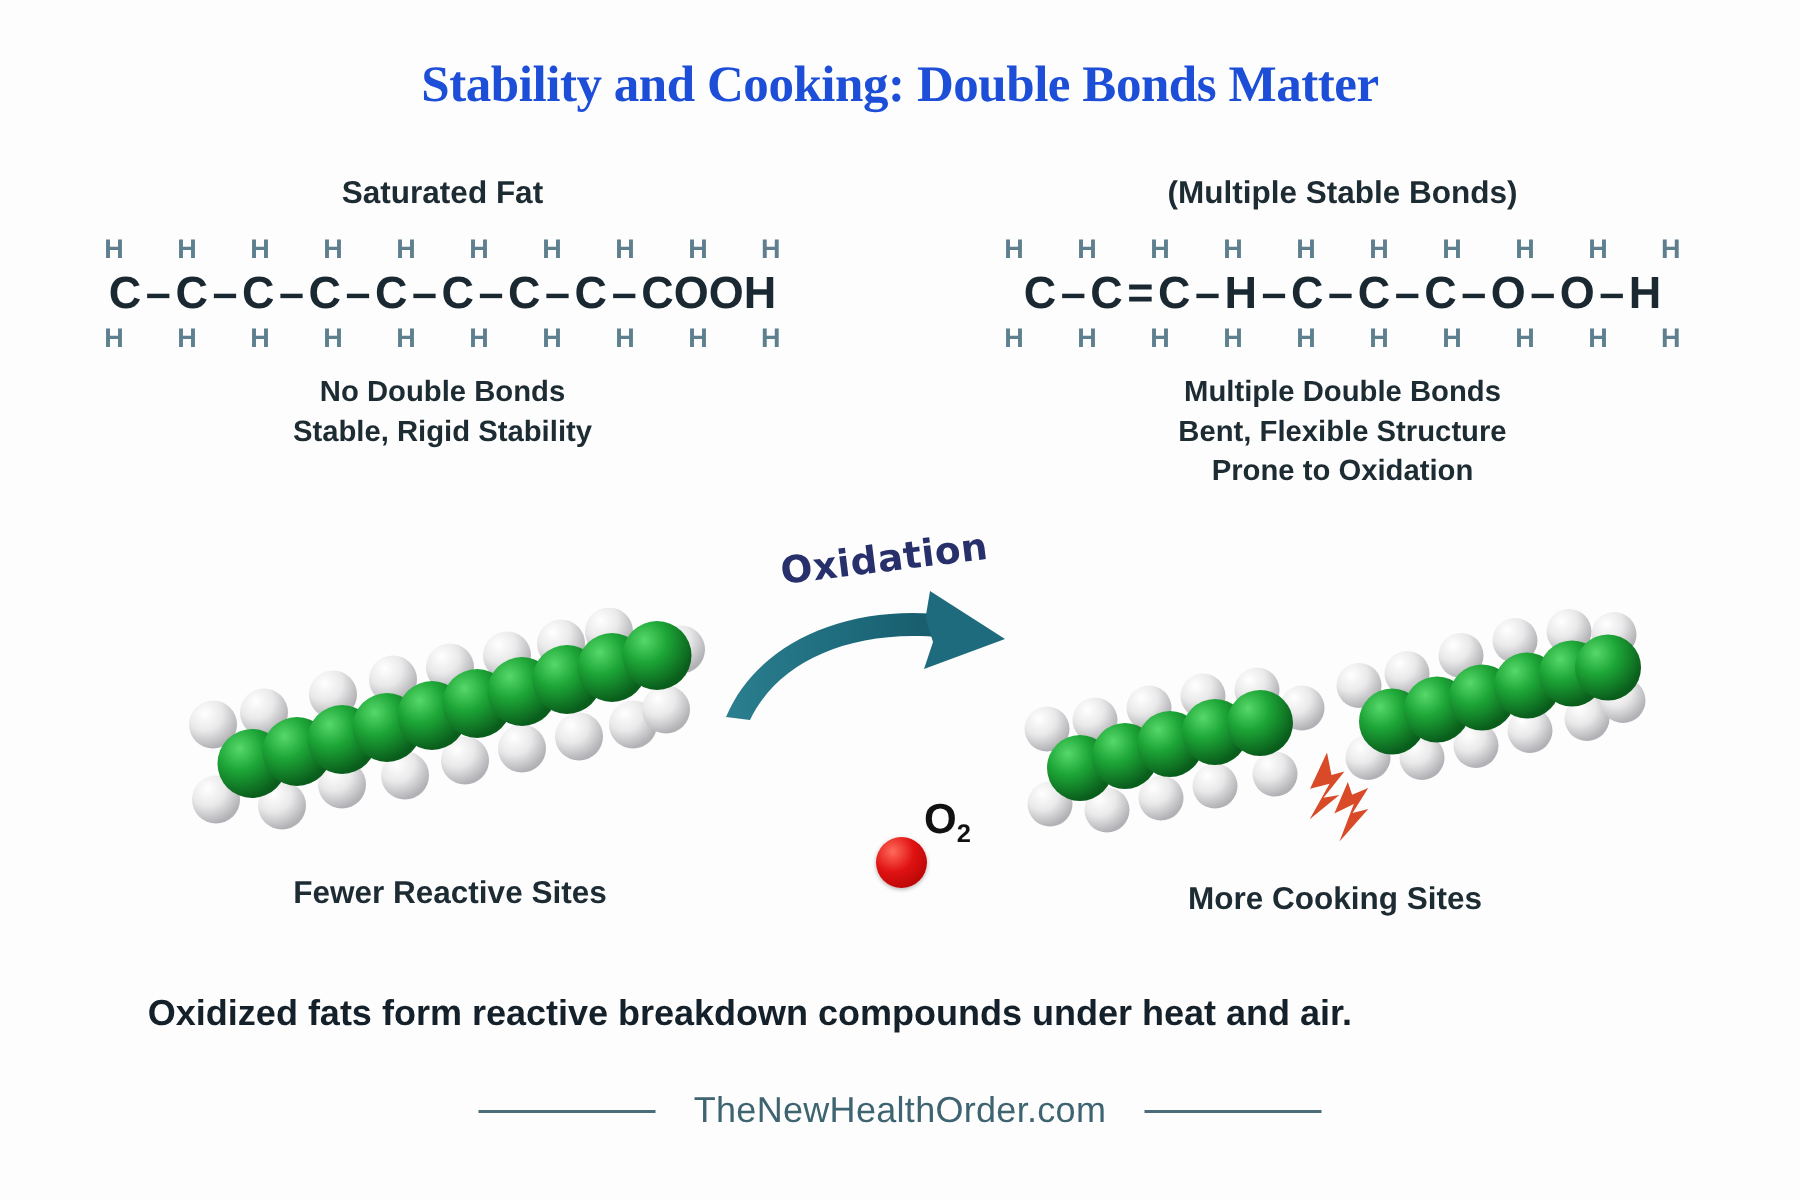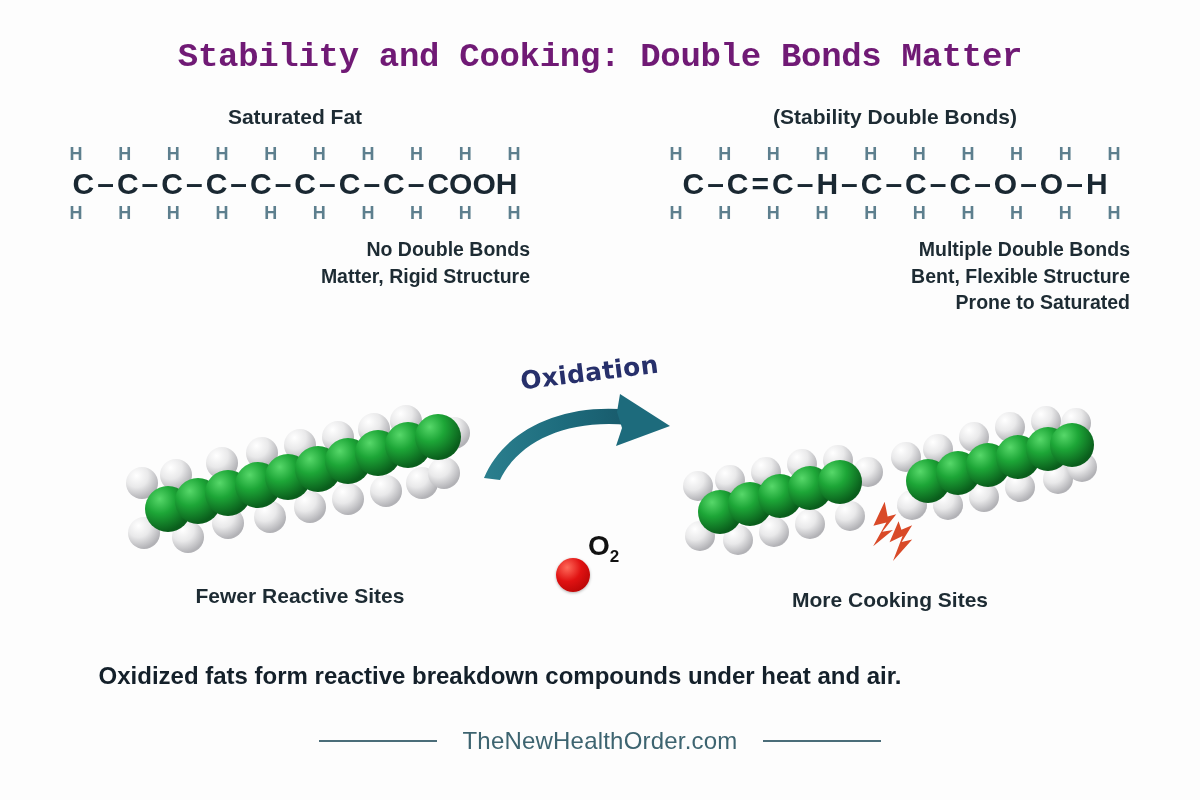--- a/index.html
+++ b/index.html
@@ -23,29 +23,29 @@
 
   
   .main-title {
     position: absolute;
     top: 38px;
     left: 0;
     width: 1200px;
     text-align: center;
     font-size: 34px;
     font-weight: bold;
-    color: #701a75;
+    color: #1d4ed8;
     letter-spacing: -0.3px;
-    font-family: Liberation Mono, monospace;
+    font-family: Liberation Serif, serif;
   }
 
   
   .panel {
     position: absolute;
-    top: 103px;
+    top: 115px;
     width: 470px;
   }
   .panel.left  { left: 60px;  }
   .panel.right { left: 660px; }
 
   .panel-heading {
     text-align: center;
     font-size: 21px;
     font-weight: bold;
     color: #1d2b33;
@@ -81,21 +81,21 @@
   }
   .c-row .atom { padding: 0 0px; }
   .c-row .bond { padding: 0 3px; color:#1a2832; }
 
   .panel .formula-left .c-row  { font-size: 30px; }
   .panel .formula-right .c-row { font-size: 30px; }
 
   
   .panel-desc {
     margin-top: 12px;
-    text-align: right;
+    text-align: center;
     font-size: 19.5px;
     font-weight: bold;
     color: #1d2b33;
     line-height: 1.35;
   }
 
   
   .oxidation-label {
     position: absolute;
     left: 520px;
@@ -118,21 +118,21 @@
     position: absolute;
   }
   .mol-left    { left: 110px; top: 405px; }
   .mol-right-a { left: 680px; top: 440px; }
   .mol-right-b { left: 890px; top: 405px; }
   .bolt-svg    { position: absolute; left: 862px; top: 492px; }
 
   
   .o2-group {
     position: absolute;
-    left: 556px;
+    left: 584px;
     top: 530px;
     width: 110px;
     height: 70px;
   }
   .o2-sphere {
     position: absolute;
     left: 0px;
     top: 28px;
     width: 34px;
     height: 34px;
@@ -256,27 +256,27 @@
         <span>H</span>
         <span>H</span>
         <span>H</span>
         <span>H</span>
         <span>H</span>
       </div>
     </div>
 
     <div class="panel-desc">
       <div>No Double Bonds</div>
-      <div>Matter, Rigid Structure</div>
+      <div>Stable, Rigid Stability</div>
     </div>
   </div>
 
   <div class="panel right">
     <div class="panel-heading">
-      <div>(Stability Double Bonds)</div>
+      <div>(Multiple Stable Bonds)</div>
     </div>
 
     <div class="formula-block formula-right">
       <div class="h-row top">
         <span>H</span>
         <span>H</span>
         <span>H</span>
         <span>H</span>
         <span>H</span>
         <span>H</span>
@@ -318,21 +318,21 @@
         <span>H</span>
         <span>H</span>
         <span>H</span>
         <span>H</span>
       </div>
     </div>
 
     <div class="panel-desc">
       <div>Multiple Double Bonds</div>
       <div>Bent, Flexible Structure</div>
-      <div>Prone to Saturated</div>
+      <div>Prone to Oxidation</div>
     </div>
   </div>
 
   <div class="oxidation-label">Oxidation</div>
 
   <svg class="arrow-svg" width="250" height="95" viewBox="0 0 250 95">
     <defs>
       <linearGradient id="arrGrad" x1="0" y1="0" x2="1" y2="0">
         <std></std>
         <stop offset="0%" stop-color="#2b7f8e"></stop>

